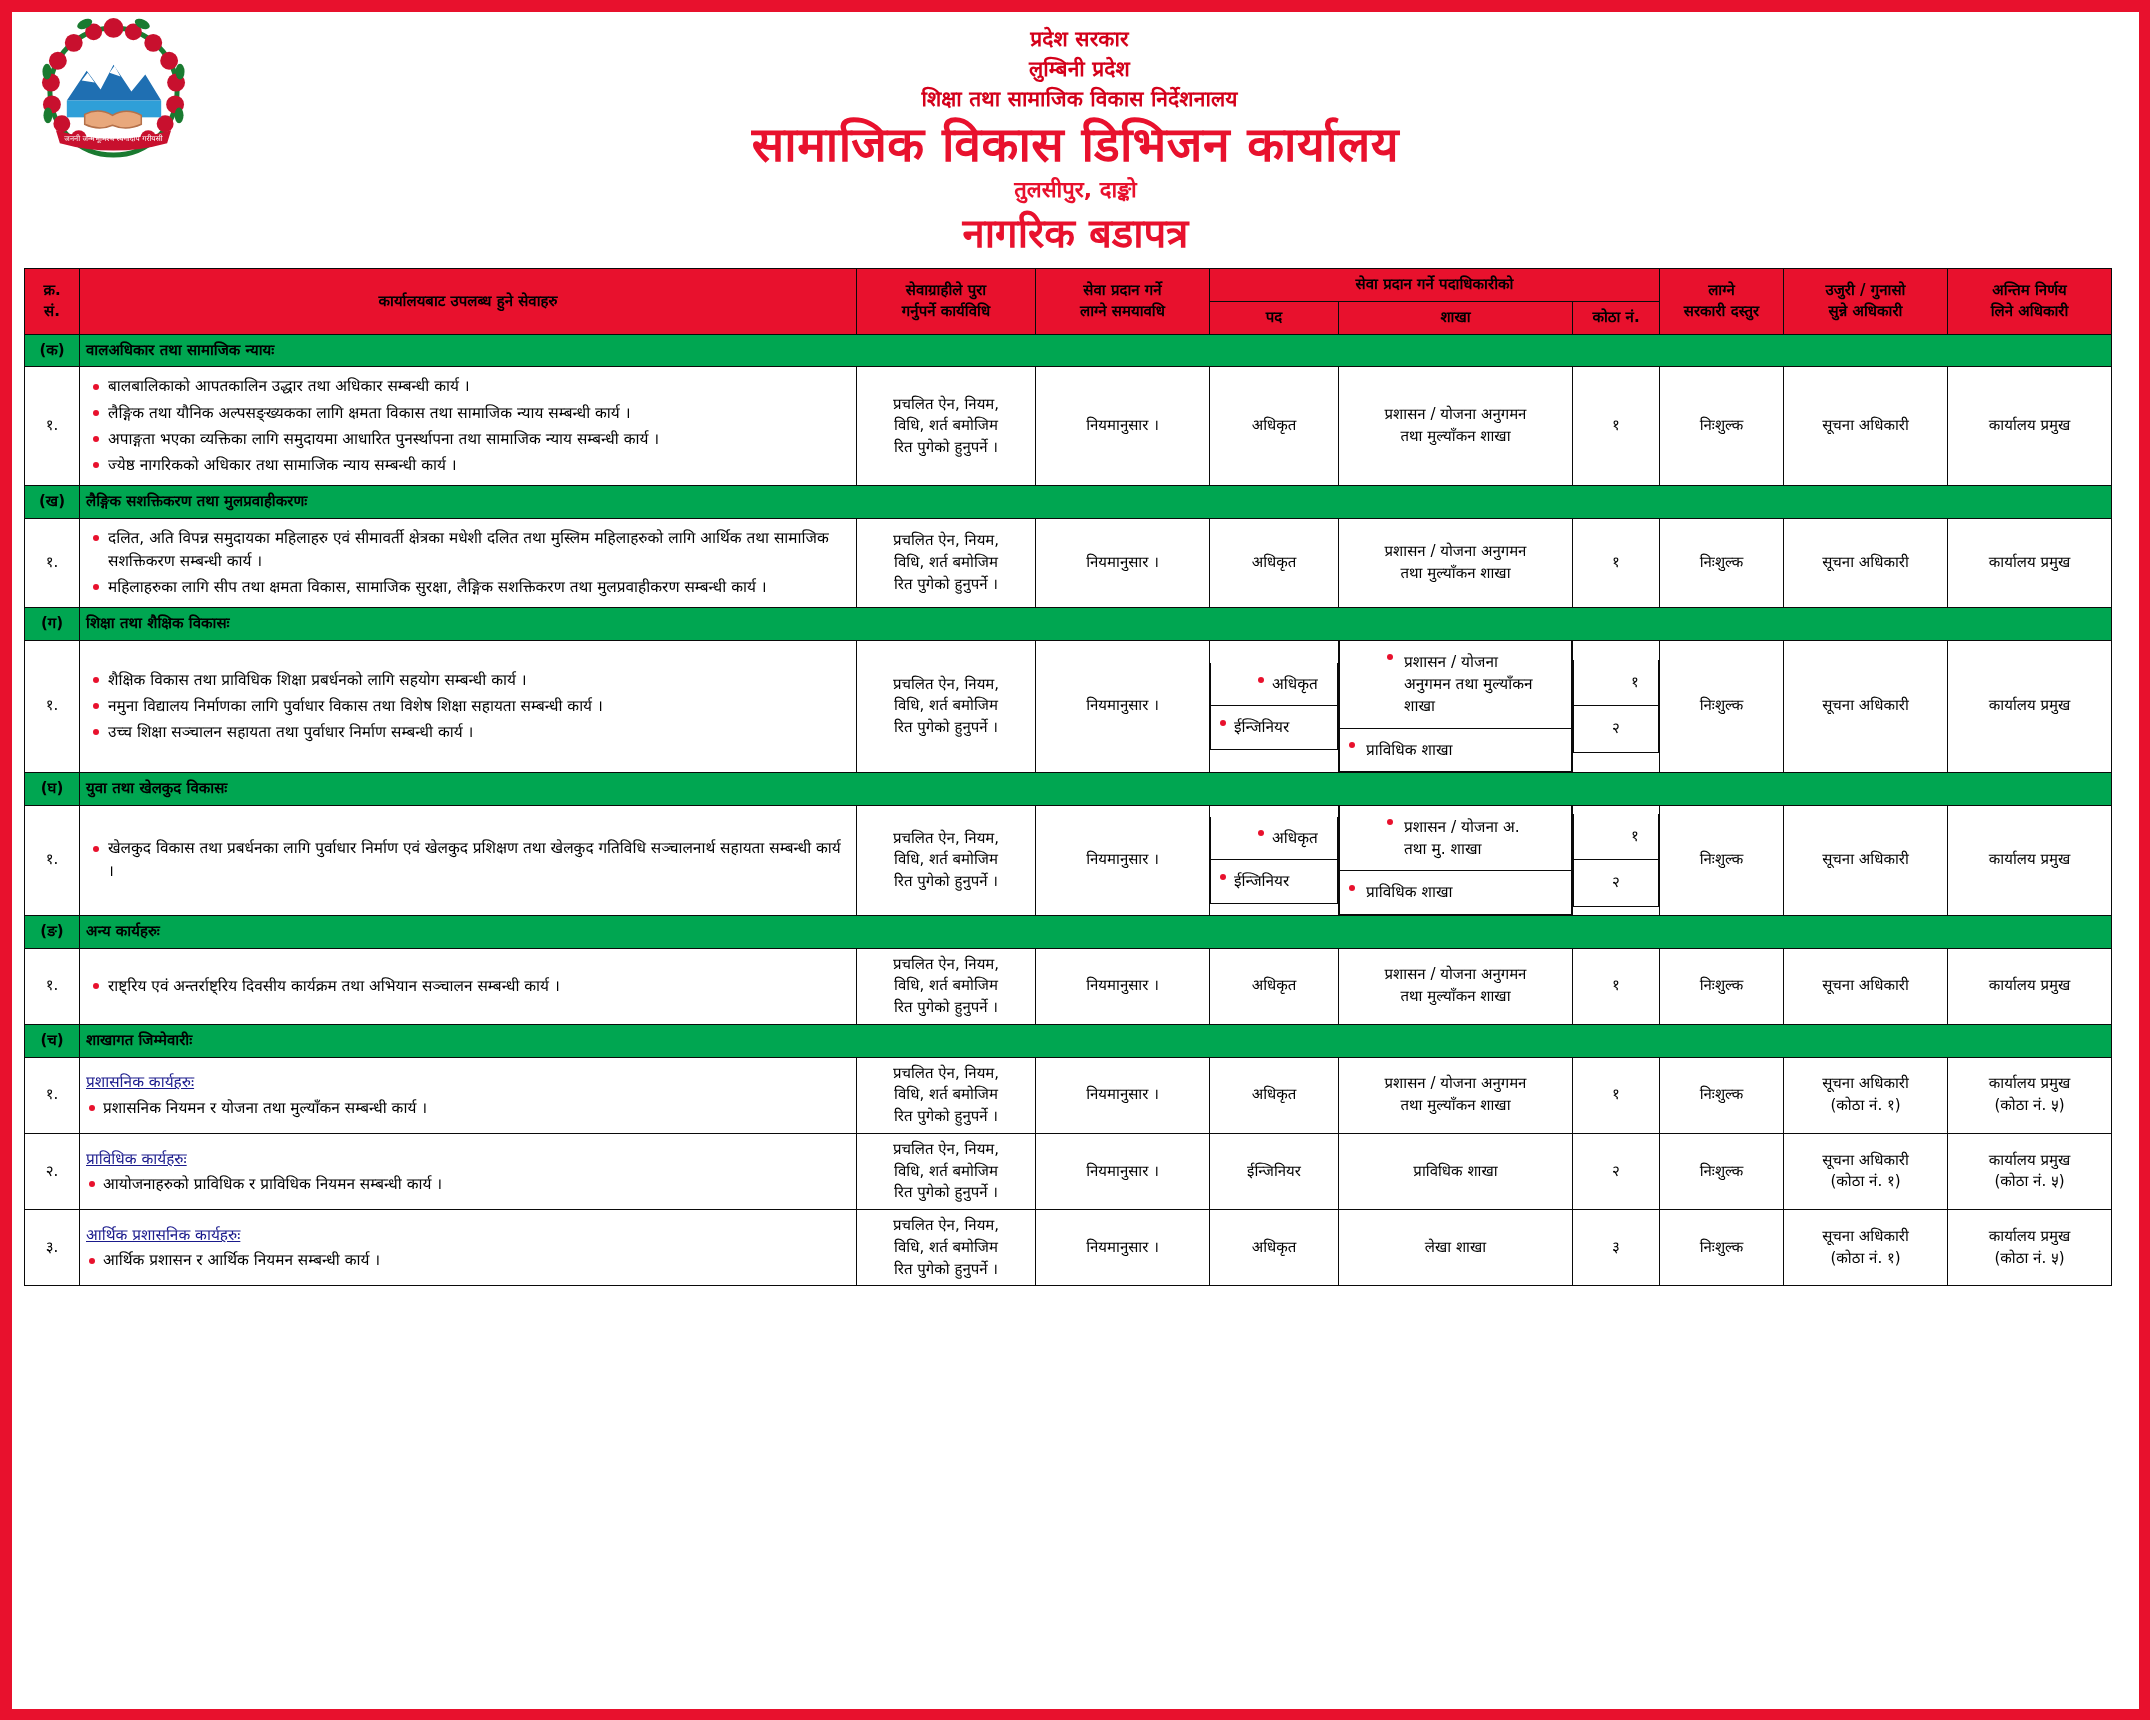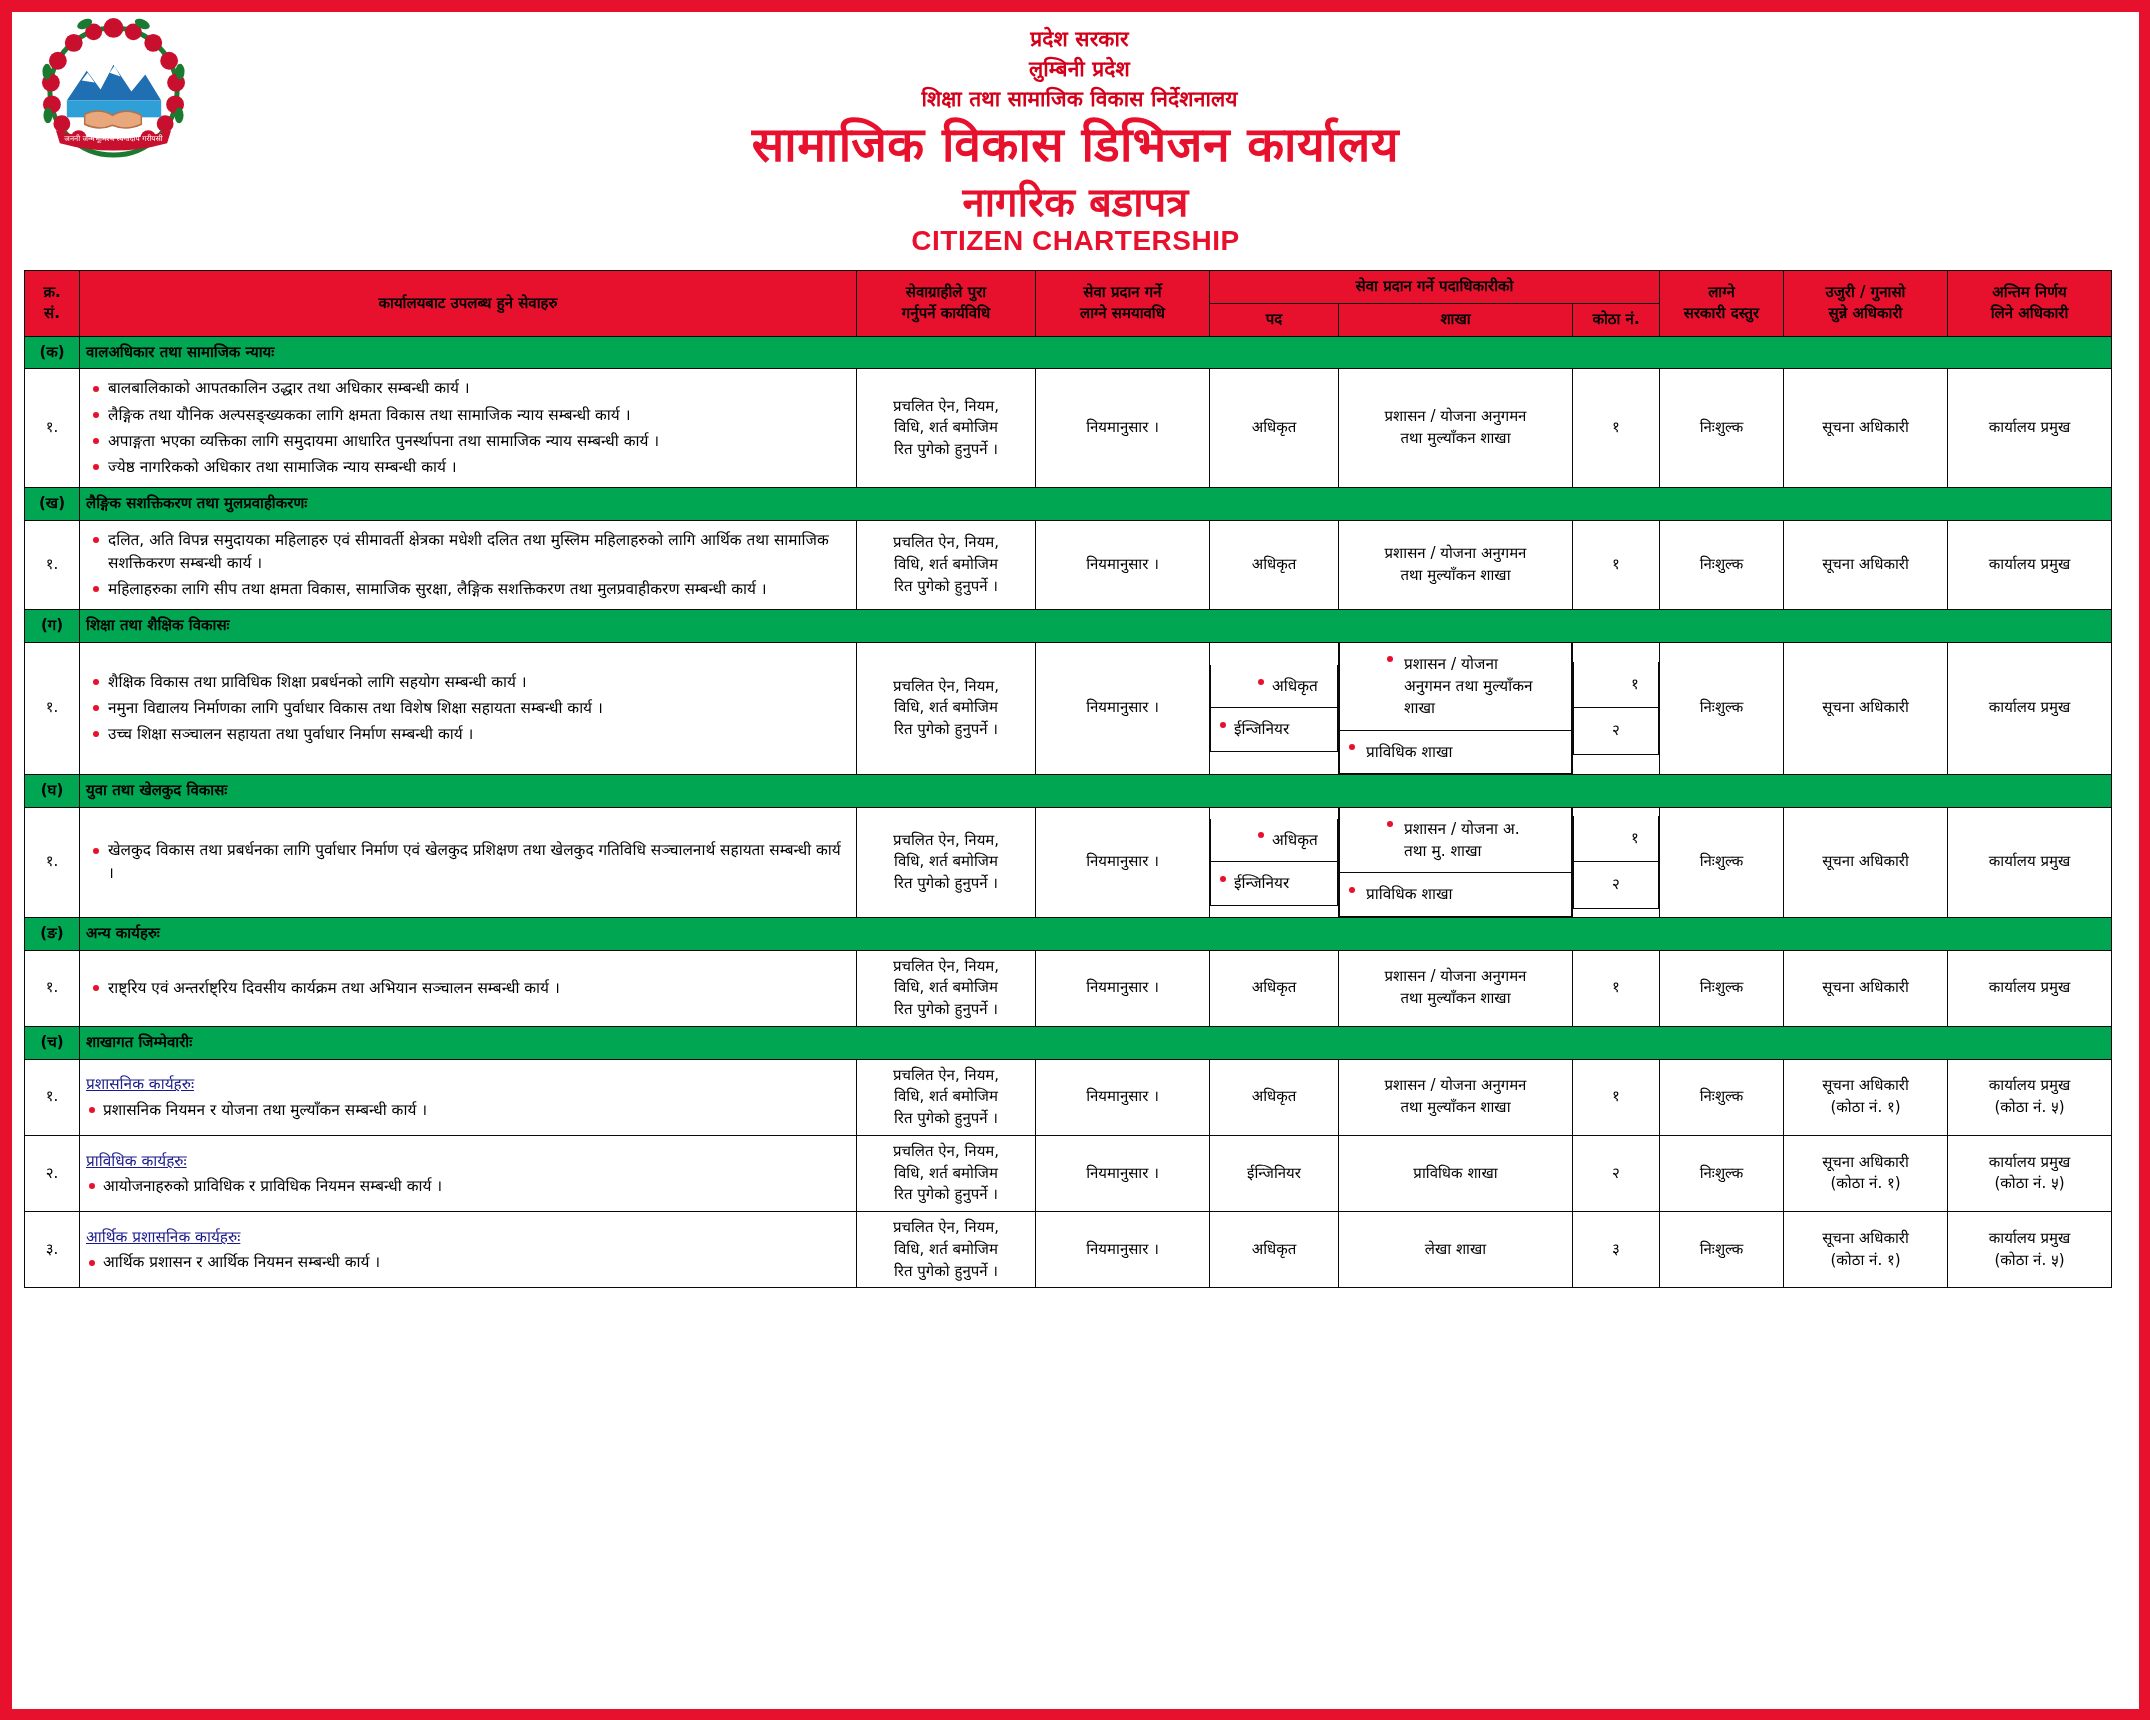--- a/index.html
+++ b/index.html
@@ -212,22 +212,22 @@
       </g>
     </svg>
 
     <div class="gov-lines">
       <div>प्रदेश सरकार</div>
       <div>लुम्बिनी प्रदेश</div>
       <div>शिक्षा तथा सामाजिक विकास निर्देशनालय</div>
     </div>
 
     <div class="office-title">सामाजिक विकास डिभिजन कार्यालय</div>
+    <div class="office-sub">तुलसीपुर, दाङ्को</div>
     <div class="charter-np">नागरिक बडापत्र</div>
-    <div class="charter-en">CITIZEN CHARTERSHIP</div>
   </div>
 
   <table class="ct">
     <colgroup>
       <col class="c1">
         <col class="c2">
         <col class="c3">
         <col class="c4">
       <col class="c5">
         <col class="c6">

